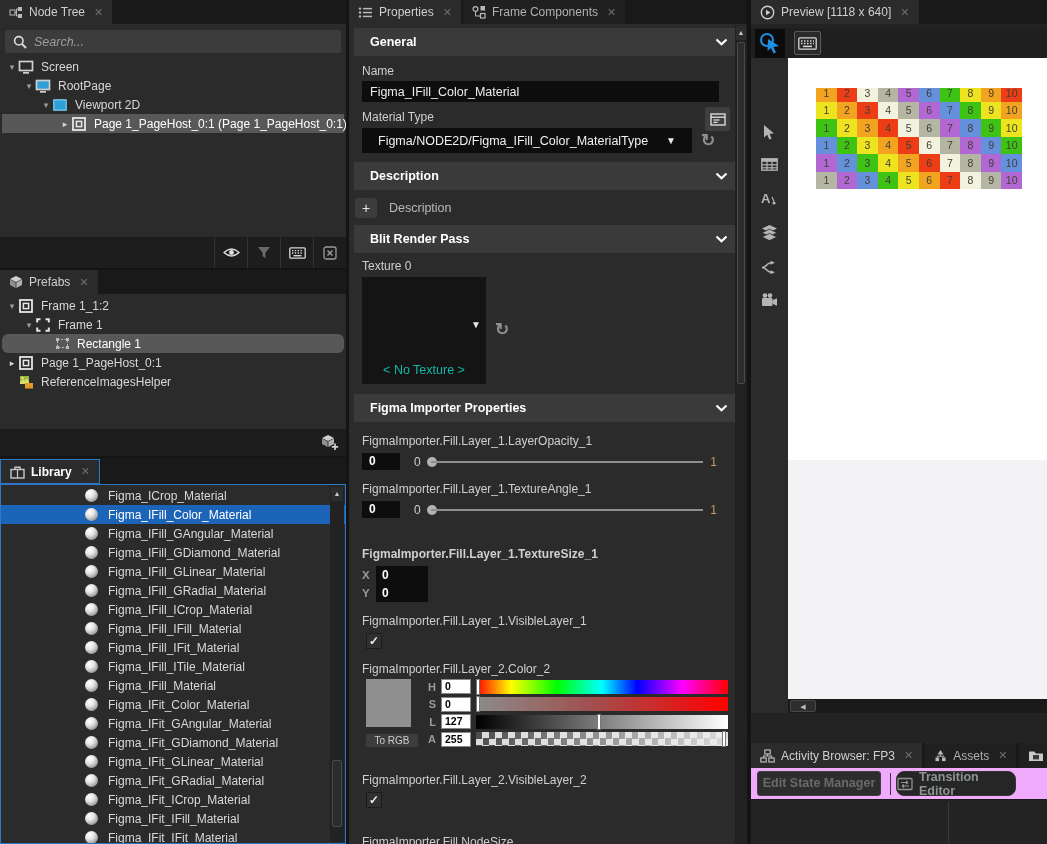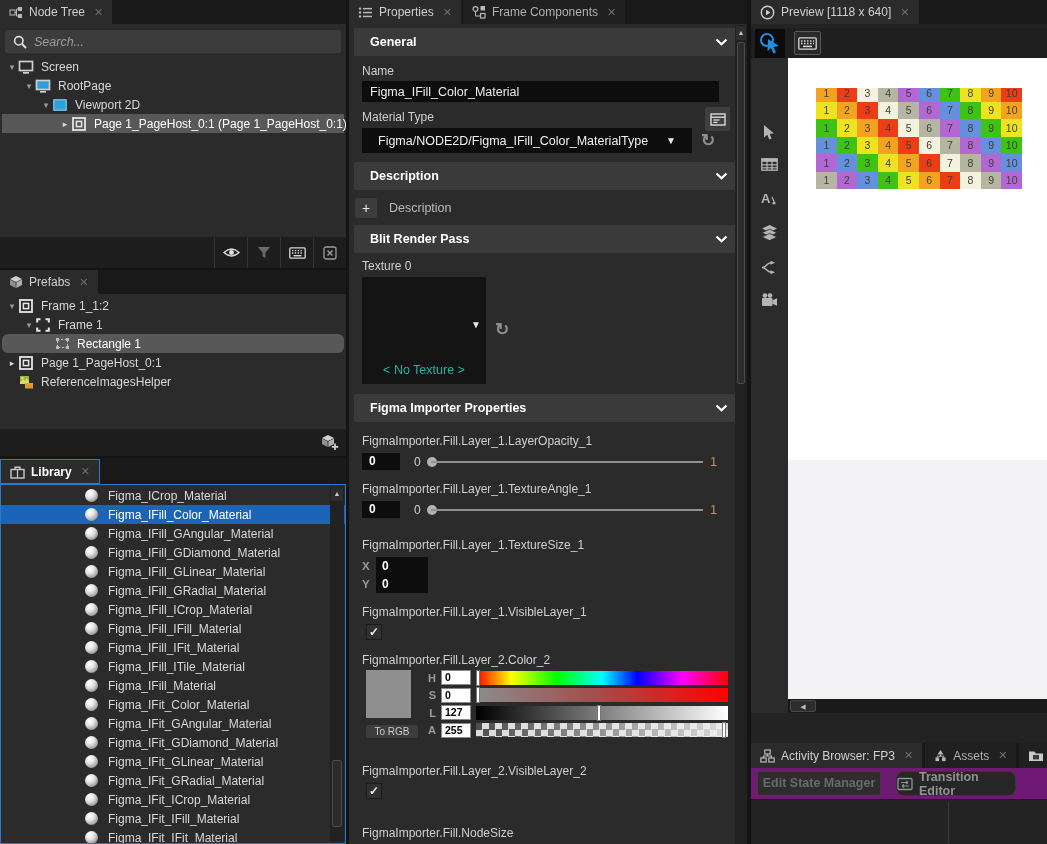--- a/index.html
+++ b/index.html
@@ -132,21 +132,21 @@
 
   #grid { position:absolute; left:28px; top:30px; width:206px; height:101px; overflow:hidden; }
   #grid .ginner { position:absolute; left:0; top:-4px; }
   .grow { display:flex; }
   .gcell { width:20.6px; height:17.5px; font-size:10.5px; color:#3f3f33;
     display:flex; align-items:center; justify-content:center; }
 
   
   #bottomright { position:absolute; left:751px; top:743px; width:296px; height:101px; background:#232323; }
   #bottomright .tabbar { height:25px; }
-  .btnrow { height:32px; background:#701a75; display:flex; align-items:center; gap:0;
+  .btnrow { height:32px; background:#f0abfc; display:flex; align-items:center; gap:0;
     border-bottom:1px solid #1a1a1a; }
   .esm { margin-left:6px; width:124px; height:25px; background:#2d2d2d; border:1px solid #3f3f3f;
     border-radius:3px; color:#6a6a6a; font-weight:bold; font-size:12.5px; text-align:center; line-height:23px; }
   .vdiv { width:1px; height:22px; background:#3c3c3c; margin:0 5px 0 9px; }
   .ted { width:120px; height:25px; background:#262626; border:1px solid #353535; border-radius:8px;
     color:#8e9393; font-weight:bold; font-size:12.5px; display:flex; align-items:center; justify-content:center; gap:6px; }
   .brlower { position:relative; height:43px; background:#232323; }
   .brlower .line { position:absolute; left:197px; top:2px; bottom:0; width:1px; background:#3a3a3a; }
 
   .hdrchev { display:inline-flex; }
@@ -541,21 +541,21 @@
         <div class="plabel" style="margin-top: 12px;">FigmaImporter.Fill.Layer_1.TextureAngle_1</div>
         <div class="prow-slider">
           <span class="pvalbox">0</span>
           <span class="pmin">0</span>
           <span class="sliderwrap">
             <span class="sthumb"></span>
             <span class="strack"></span>
           </span>
           <span class="pmax">1</span>
         </div>
-        <div class="plabel" style="margin-top: 20px;">FigmaImporter.Fill.Layer_1.TextureSize_1</div>
+        <div class="plabel" style="margin-top: 29px; font-weight: bold;">FigmaImporter.Fill.Layer_1.TextureSize_1</div>
         <div class="xyrow first">
           <span class="xylab">X</span>
           <span class="xybox">0</span>
         </div>
         <div class="xyrow ">
           <span class="xylab">Y</span>
           <span class="xybox">0</span>
         </div>
         <div class="plabel" style="margin-top: 12px;">FigmaImporter.Fill.Layer_1.VisibleLayer_1</div>
         <div class="checkbox">✓</div>

